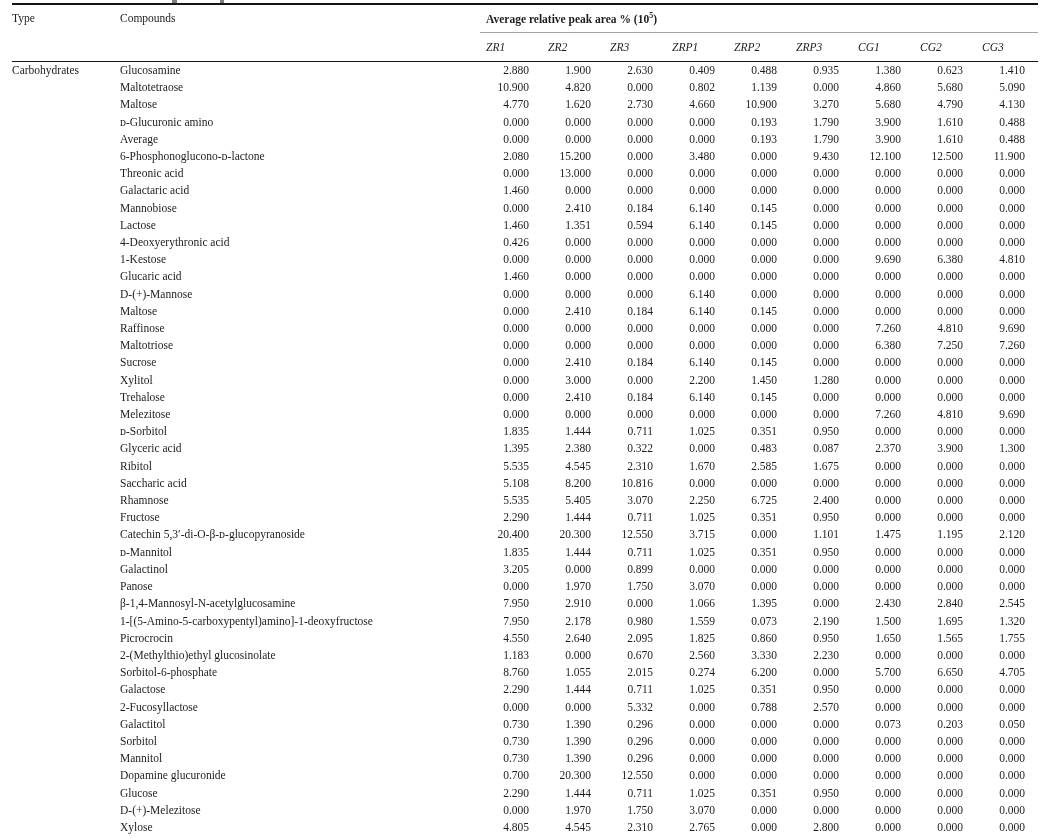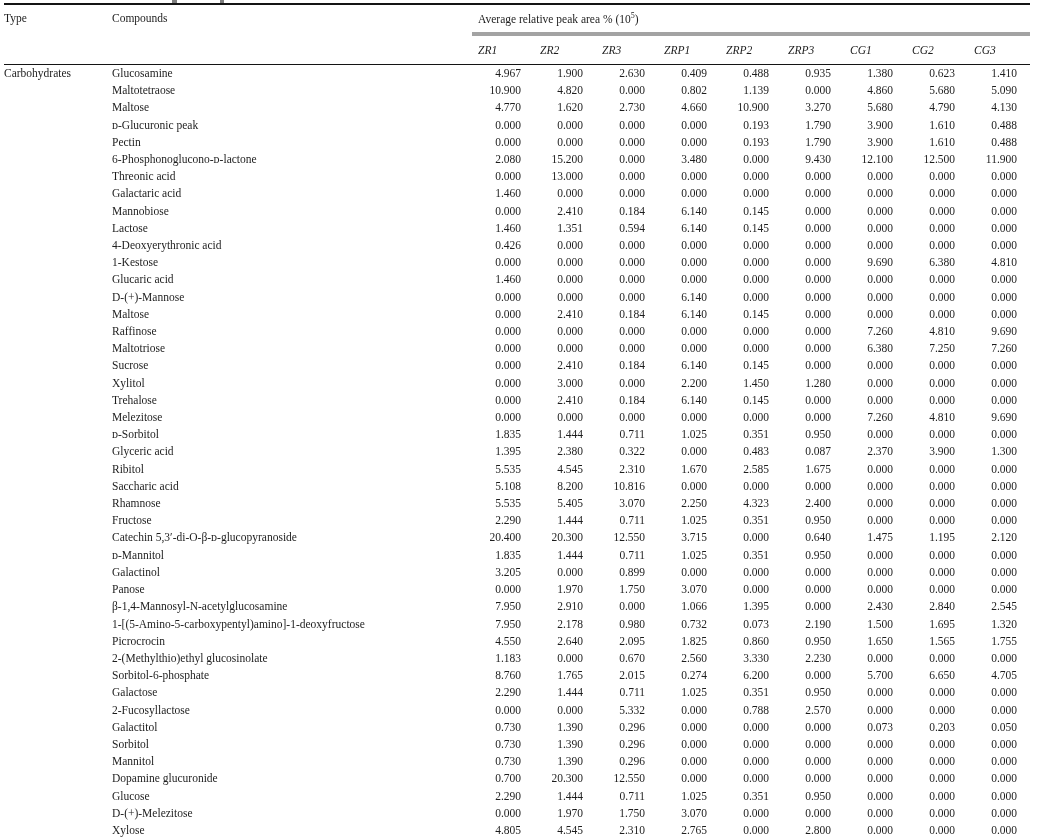--- a/index.html
+++ b/index.html
@@ -9,35 +9,35 @@
     font-family:"Liberation Serif","DejaVu Serif",serif;
     color:#1d1d1d;
     -webkit-font-smoothing:antialiased;
   }
   
   .cap-frag { position:absolute; top:0; height:3px; background:#3a3a3a; opacity:.65; }
   .cap-frag.f1 { left:172px; width:5px; }
   .cap-frag.f2 { left:220px; width:4px; }
 
   table.peak {
-    position:absolute; left:4px; top:3px; width:1026px;
+    position:absolute; left:12px; top:3px; width:1026px;
     border-collapse:collapse; table-layout:fixed;
     font-size:11.5px; color:#1d1d1d;
     border-top:2px solid #141414;
   }
   col.c-type { width:108px; }
   col.c-comp { width:360px; }
   col.c-num  { width:62px; }
 
   th { font-weight:normal; text-align:left; padding:0; }
   td { padding:0; }
 
   thead th.rspan { vertical-align:top; padding-top:7px; border-bottom:1px solid #141414; }
   thead th.group { height:27px; vertical-align:middle; padding-left:6px;
-                   border-bottom:4px solid #a3a3a3; }
+                   border-bottom:1px solid #a3a3a3;font-weight:bold; }
   thead th.sub   { height:28px; vertical-align:middle; padding-left:6px;
                    border-bottom:1px solid #141414;font-style:italic; }
   .sup { vertical-align:super; font-size:8px; line-height:0; }
 
   tbody td { height:17.2px; line-height:17.2px; white-space:nowrap; overflow:hidden; }
   tbody td.type { vertical-align:top;margin-left:19px; }
   tbody td.num  { text-align:right; padding-right:13px;
                   font-variant-numeric:tabular-nums; }
 </style>
 </head>
@@ -76,21 +76,21 @@
         <th class="sub">ZRP3</th>
         <th class="sub">CG1</th>
         <th class="sub">CG2</th>
         <th class="sub">CG3</th>
       </tr>
     </thead>
     <tbody id="rows">
         <tr>
           <td class="type">Carbohydrates</td>
           <td class="comp">Glucosamine</td>
-          <td class="num">4.967</td>
+          <td class="num">2.880</td>
           <td class="num">1.900</td>
           <td class="num">2.630</td>
           <td class="num">0.409</td>
           <td class="num">0.488</td>
           <td class="num">0.935</td>
           <td class="num">1.380</td>
           <td class="num">0.623</td>
           <td class="num">1.410</td>
         </tr>
         <tr>
@@ -114,34 +114,34 @@
           <td class="num">2.730</td>
           <td class="num">4.660</td>
           <td class="num">10.900</td>
           <td class="num">3.270</td>
           <td class="num">5.680</td>
           <td class="num">4.790</td>
           <td class="num">4.130</td>
         </tr>
         <tr>
           <td class="type"></td>
-          <td class="comp">ᴅ-Glucuronic peak</td>
+          <td class="comp">ᴅ-Glucuronic amino</td>
           <td class="num">0.000</td>
           <td class="num">0.000</td>
           <td class="num">0.000</td>
           <td class="num">0.000</td>
           <td class="num">0.193</td>
           <td class="num">1.790</td>
           <td class="num">3.900</td>
           <td class="num">1.610</td>
           <td class="num">0.488</td>
         </tr>
         <tr>
           <td class="type"></td>
-          <td class="comp">Pectin</td>
+          <td class="comp">Average</td>
           <td class="num">0.000</td>
           <td class="num">0.000</td>
           <td class="num">0.000</td>
           <td class="num">0.000</td>
           <td class="num">0.193</td>
           <td class="num">1.790</td>
           <td class="num">3.900</td>
           <td class="num">1.610</td>
           <td class="num">0.488</td>
         </tr>
@@ -405,21 +405,21 @@
           <td class="num">0.000</td>
           <td class="num">0.000</td>
         </tr>
         <tr>
           <td class="type"></td>
           <td class="comp">Rhamnose</td>
           <td class="num">5.535</td>
           <td class="num">5.405</td>
           <td class="num">3.070</td>
           <td class="num">2.250</td>
-          <td class="num">4.323</td>
+          <td class="num">6.725</td>
           <td class="num">2.400</td>
           <td class="num">0.000</td>
           <td class="num">0.000</td>
           <td class="num">0.000</td>
         </tr>
         <tr>
           <td class="type"></td>
           <td class="comp">Fructose</td>
           <td class="num">2.290</td>
           <td class="num">1.444</td>
@@ -432,21 +432,21 @@
           <td class="num">0.000</td>
         </tr>
         <tr>
           <td class="type"></td>
           <td class="comp">Catechin 5,3′-di-O-β-ᴅ-glucopyranoside</td>
           <td class="num">20.400</td>
           <td class="num">20.300</td>
           <td class="num">12.550</td>
           <td class="num">3.715</td>
           <td class="num">0.000</td>
-          <td class="num">0.640</td>
+          <td class="num">1.101</td>
           <td class="num">1.475</td>
           <td class="num">1.195</td>
           <td class="num">2.120</td>
         </tr>
         <tr>
           <td class="type"></td>
           <td class="comp">ᴅ-Mannitol</td>
           <td class="num">1.835</td>
           <td class="num">1.444</td>
           <td class="num">0.711</td>
@@ -495,21 +495,21 @@
           <td class="num">2.430</td>
           <td class="num">2.840</td>
           <td class="num">2.545</td>
         </tr>
         <tr>
           <td class="type"></td>
           <td class="comp">1-[(5-Amino-5-carboxypentyl)amino]-1-deoxyfructose</td>
           <td class="num">7.950</td>
           <td class="num">2.178</td>
           <td class="num">0.980</td>
-          <td class="num">0.732</td>
+          <td class="num">1.559</td>
           <td class="num">0.073</td>
           <td class="num">2.190</td>
           <td class="num">1.500</td>
           <td class="num">1.695</td>
           <td class="num">1.320</td>
         </tr>
         <tr>
           <td class="type"></td>
           <td class="comp">Picrocrocin</td>
           <td class="num">4.550</td>
@@ -532,21 +532,21 @@
           <td class="num">3.330</td>
           <td class="num">2.230</td>
           <td class="num">0.000</td>
           <td class="num">0.000</td>
           <td class="num">0.000</td>
         </tr>
         <tr>
           <td class="type"></td>
           <td class="comp">Sorbitol-6-phosphate</td>
           <td class="num">8.760</td>
-          <td class="num">1.765</td>
+          <td class="num">1.055</td>
           <td class="num">2.015</td>
           <td class="num">0.274</td>
           <td class="num">6.200</td>
           <td class="num">0.000</td>
           <td class="num">5.700</td>
           <td class="num">6.650</td>
           <td class="num">4.705</td>
         </tr>
         <tr>
           <td class="type"></td>

